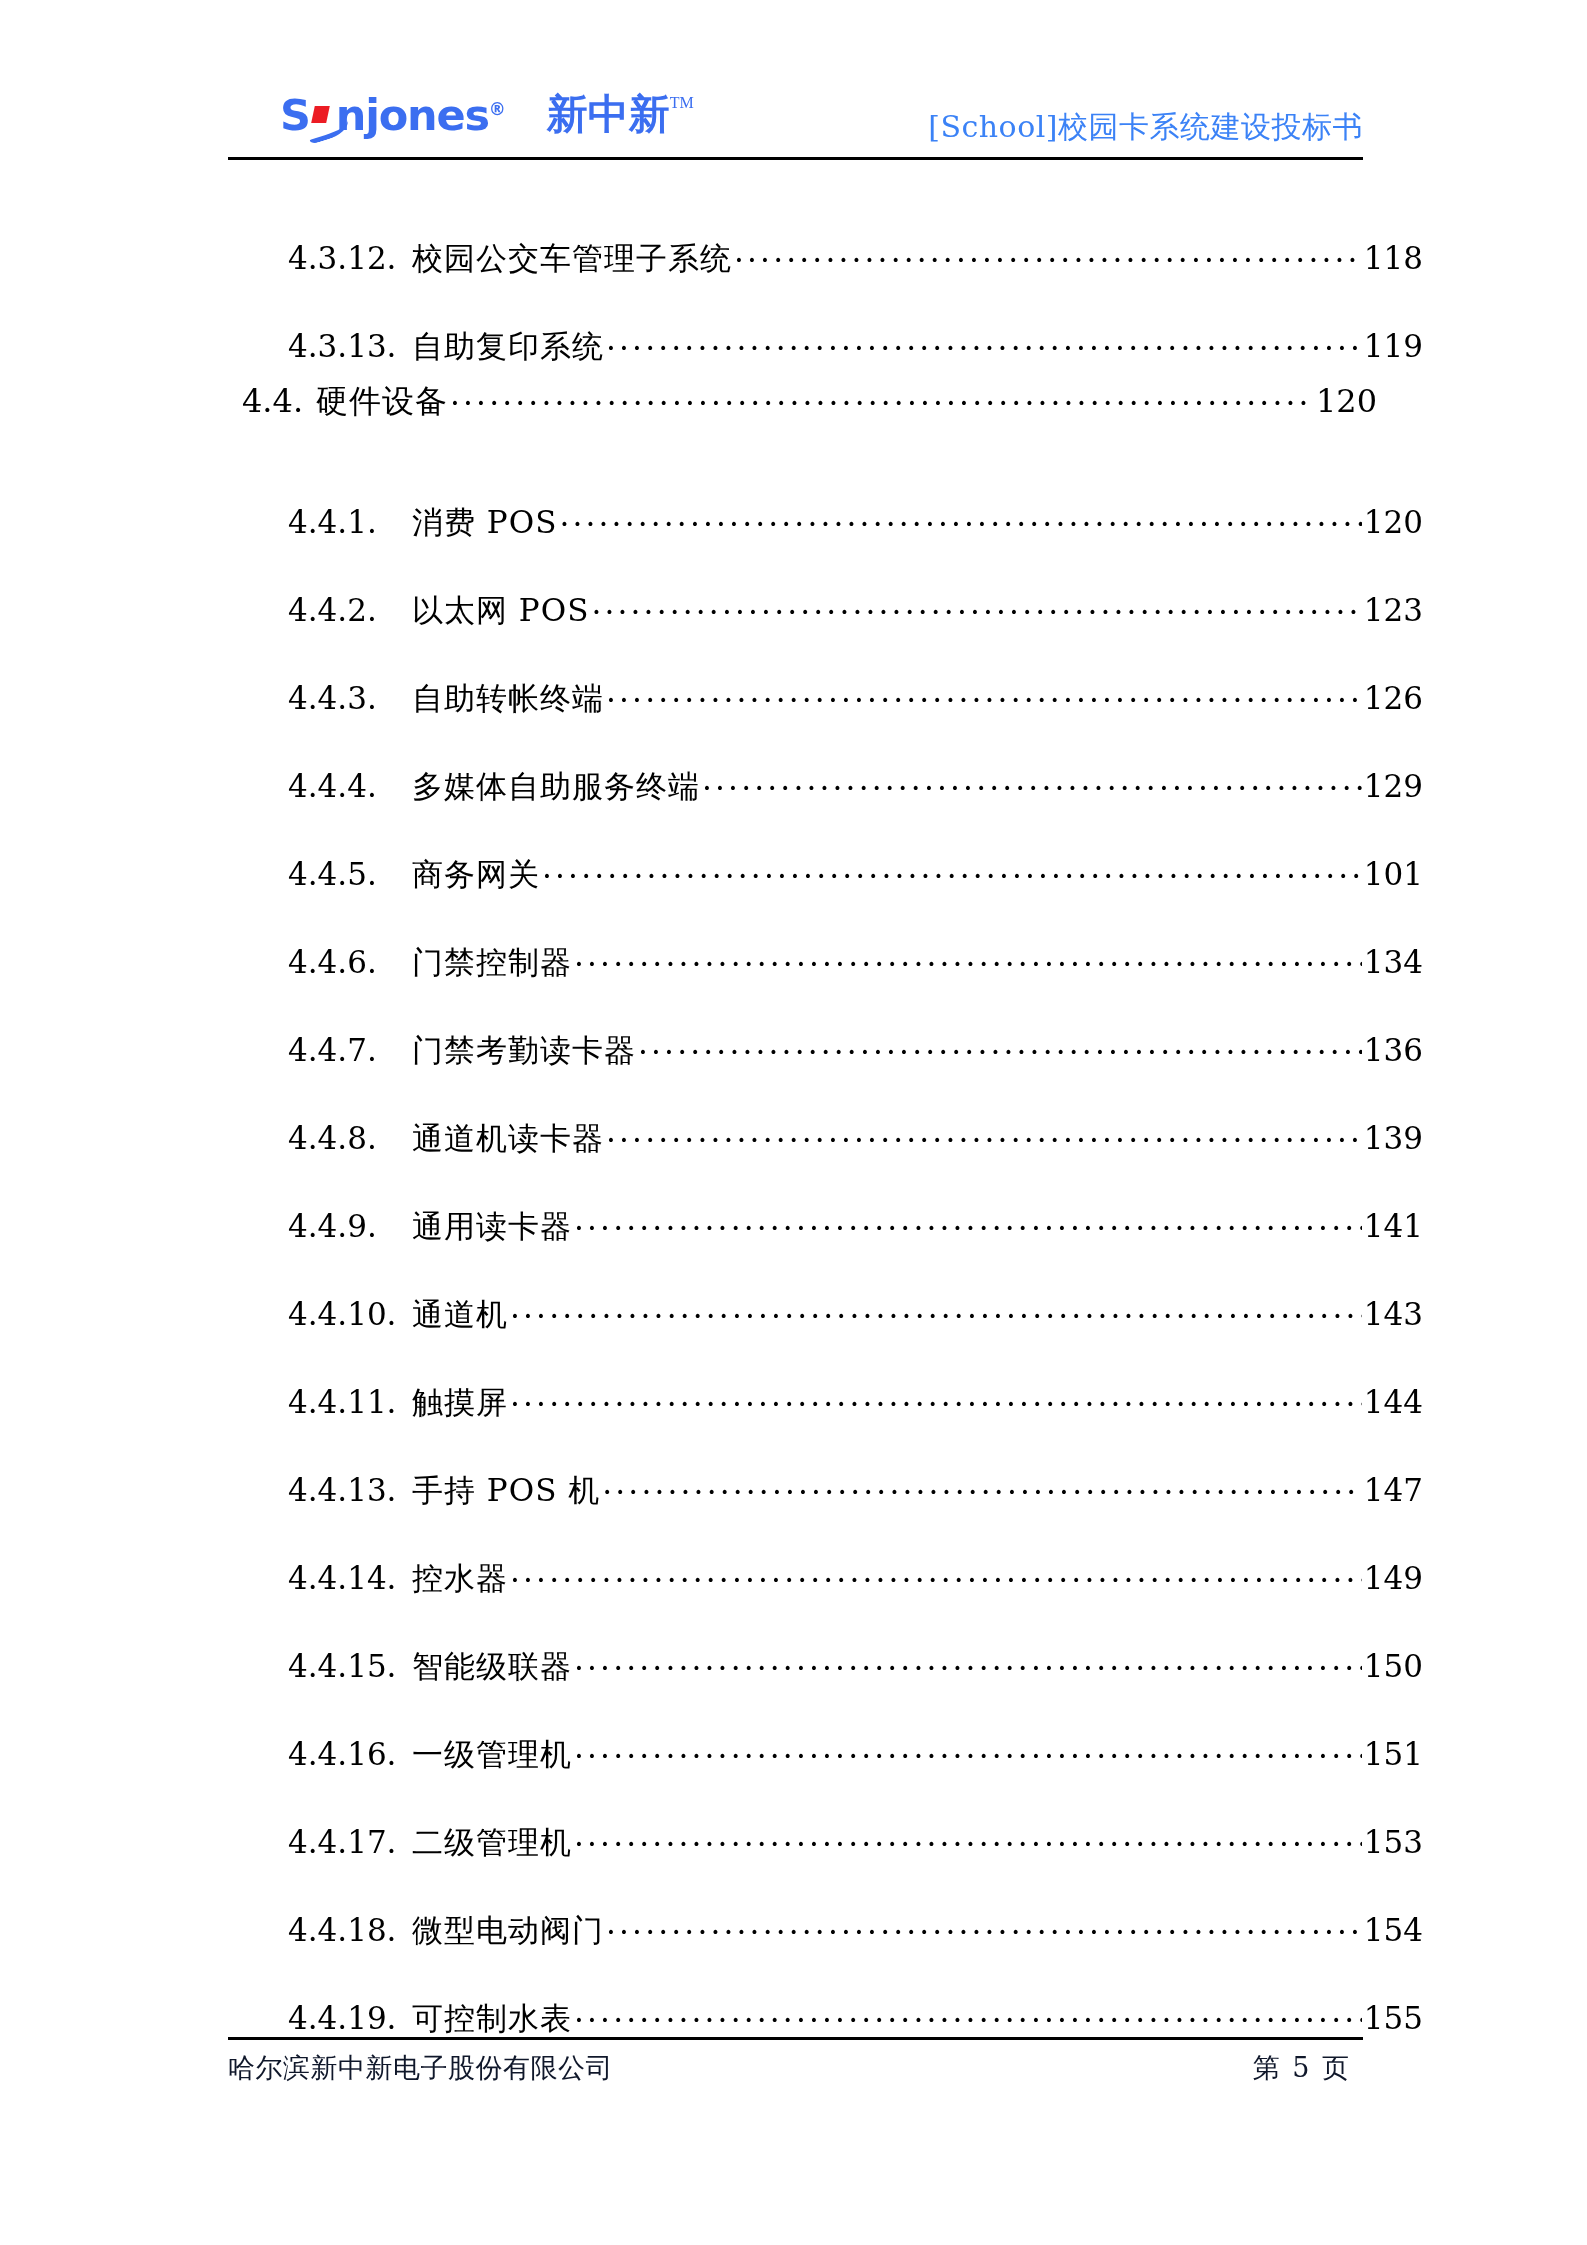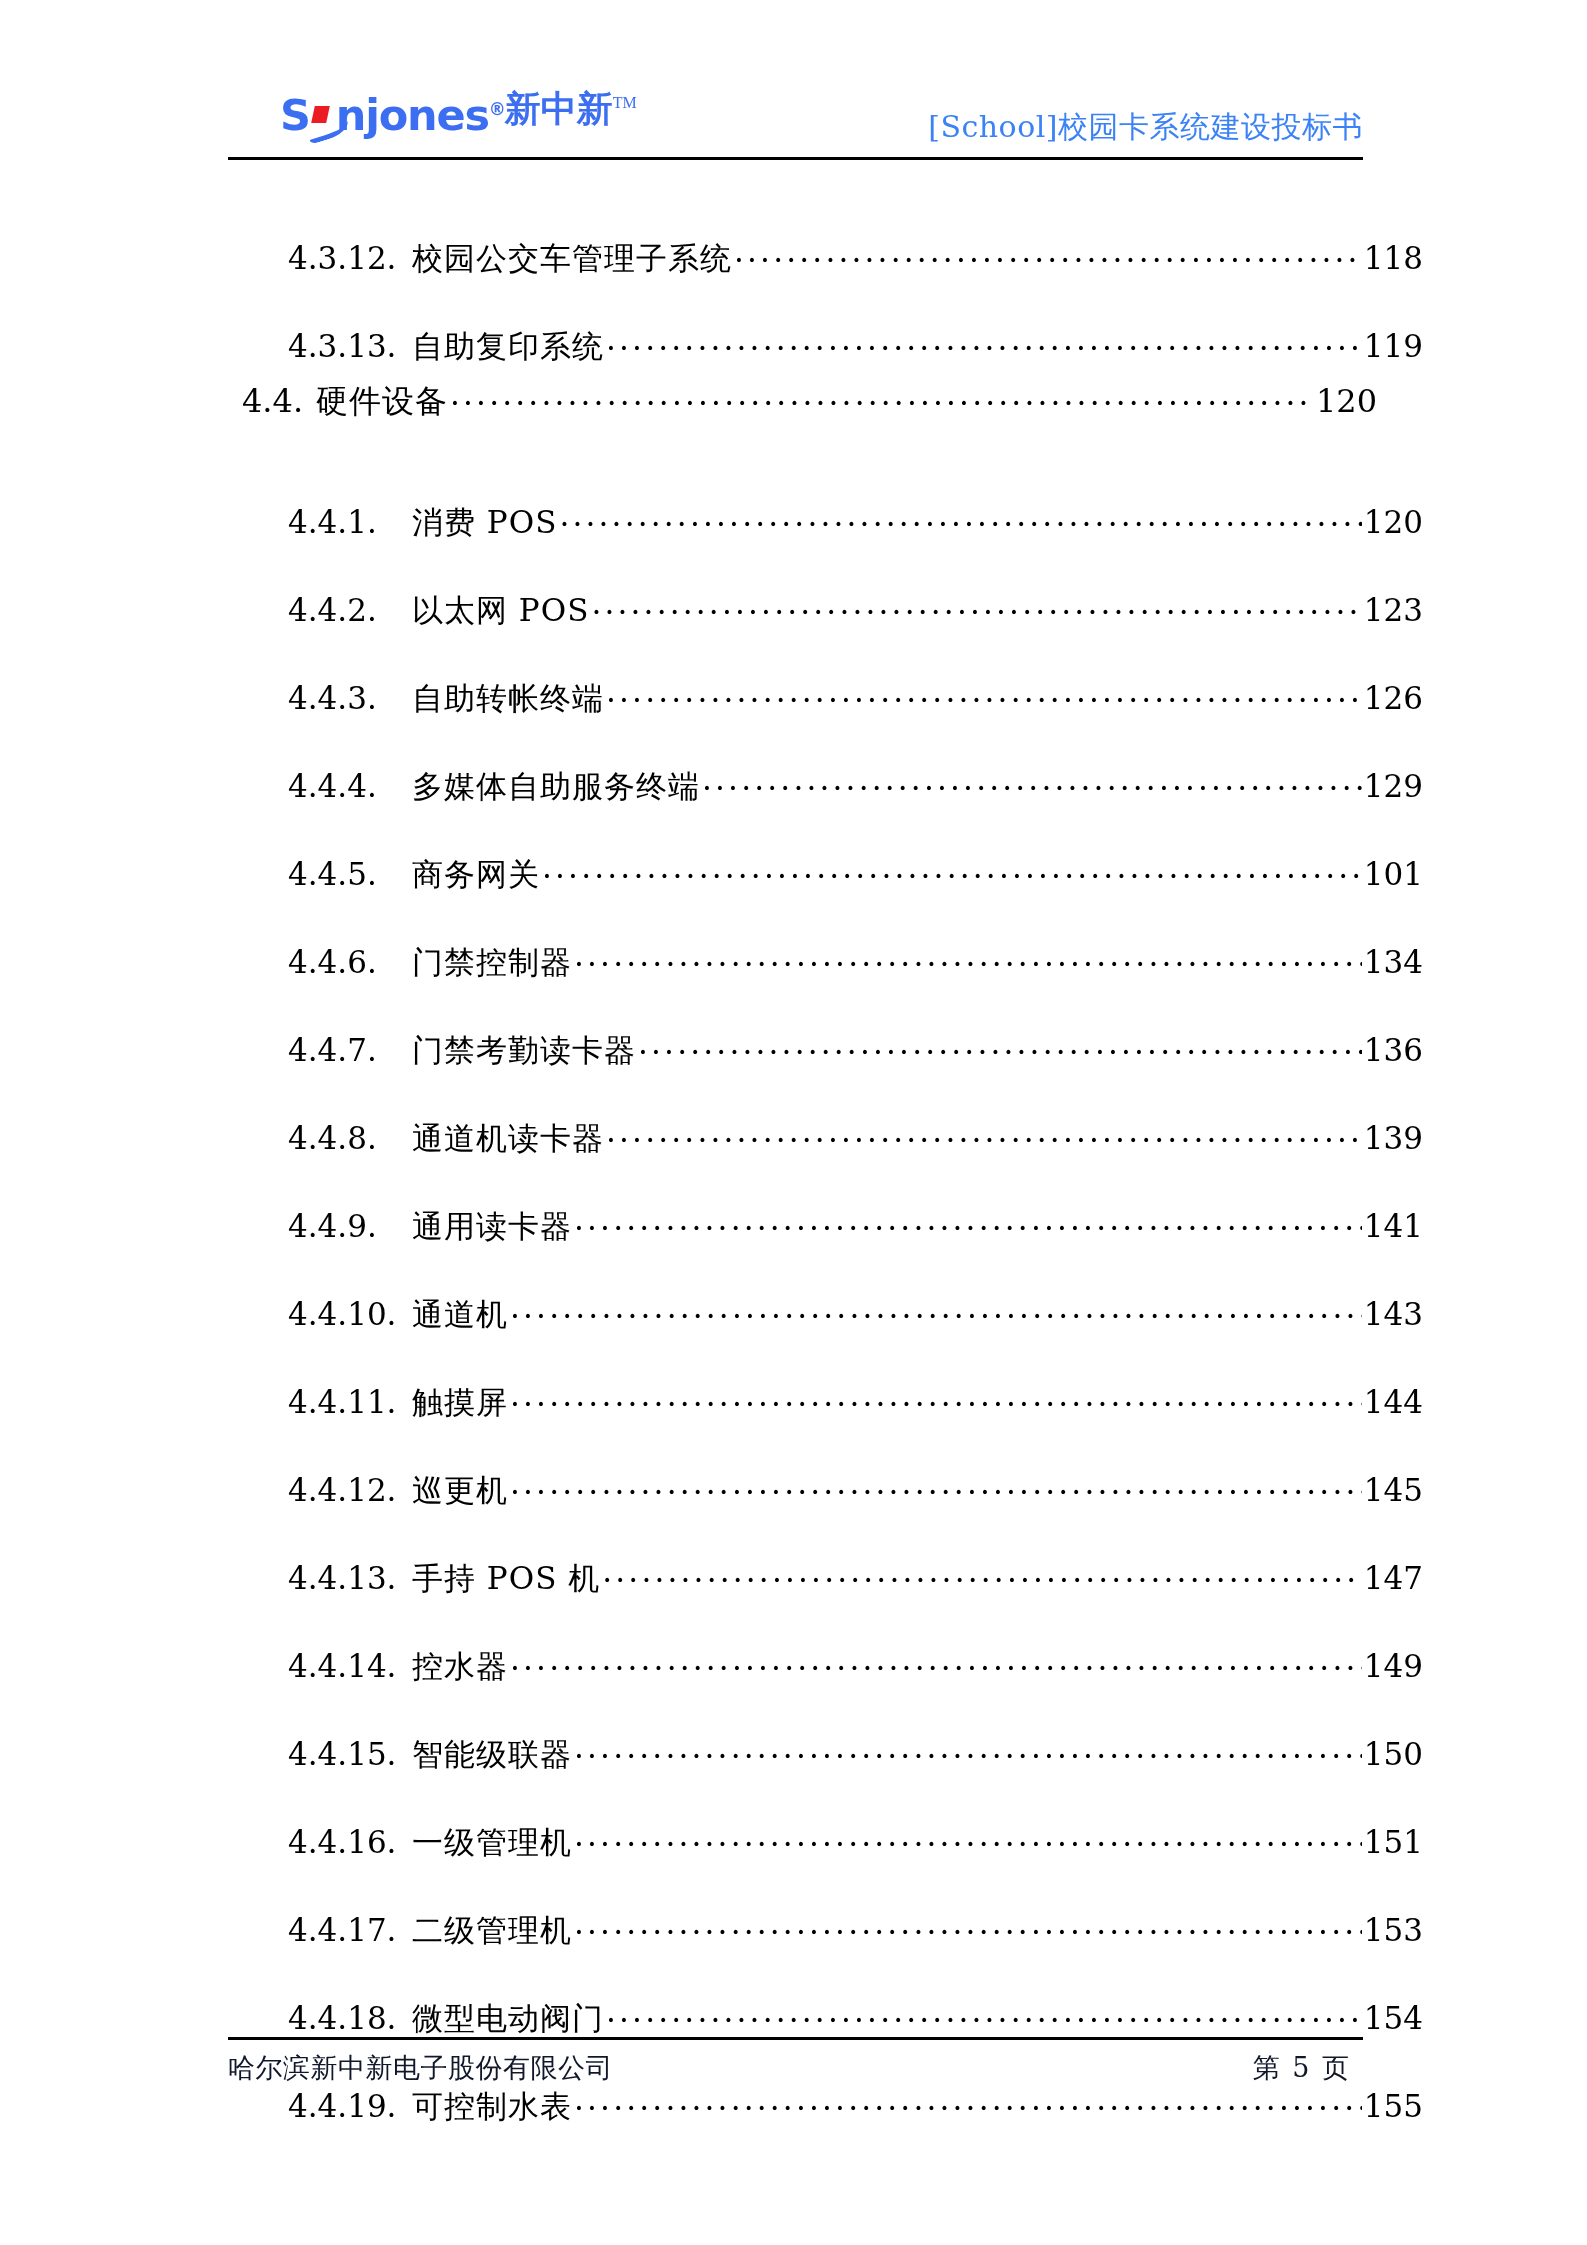--- a/index.html
+++ b/index.html
@@ -80,26 +80,27 @@
     border-radius: 0 0 60% 20%;
     transform: rotate(-17deg);
   }
   .logo-reg {
     font-size: 17px;
     vertical-align: super;
     color: #3b6ef0;
     font-family: "DejaVu Sans", sans-serif;
   }
   .logo-cn {
-    font-family: Liberation Mono, monospace;
+    font-family: Liberation Serif, serif;
     font-weight: bold;
-    font-size: 36px;
+    font-size: 41px;
     color: #3b6ef0;
     letter-spacing: 0px;
     line-height: 1;
+    margin-left: 42px;
   }
   .logo-tm {
     font-family: "Liberation Serif", serif;
     font-size: 16px;
     vertical-align: super;
     color: #3b6ef0;
     letter-spacing: 0px;
   }
   .header-title {
     font-family: "DejaVu Serif", "Liberation Serif", serif;
@@ -298,26 +299,20 @@
         <span class="toc-leader"></span>
         <span class="toc-page">143</span>
       </div>
       <div class="toc-row level3">
         <span class="toc-num">4.4.11.</span>
         <span class="toc-label">触摸屏</span>
         <span class="toc-leader"></span>
         <span class="toc-page">144</span>
       </div>
       <div class="toc-row level3">
-        <span class="toc-num">4.4.12.</span>
-        <span class="toc-label">巡更机</span>
-        <span class="toc-leader"></span>
-        <span class="toc-page">145</span>
-      </div>
-      <div class="toc-row level3">
         <span class="toc-num">4.4.13.</span>
         <span class="toc-label">手持 POS 机</span>
         <span class="toc-leader"></span>
         <span class="toc-page">147</span>
       </div>
       <div class="toc-row level3">
         <span class="toc-num">4.4.14.</span>
         <span class="toc-label">控水器</span>
         <span class="toc-leader"></span>
         <span class="toc-page">149</span>

